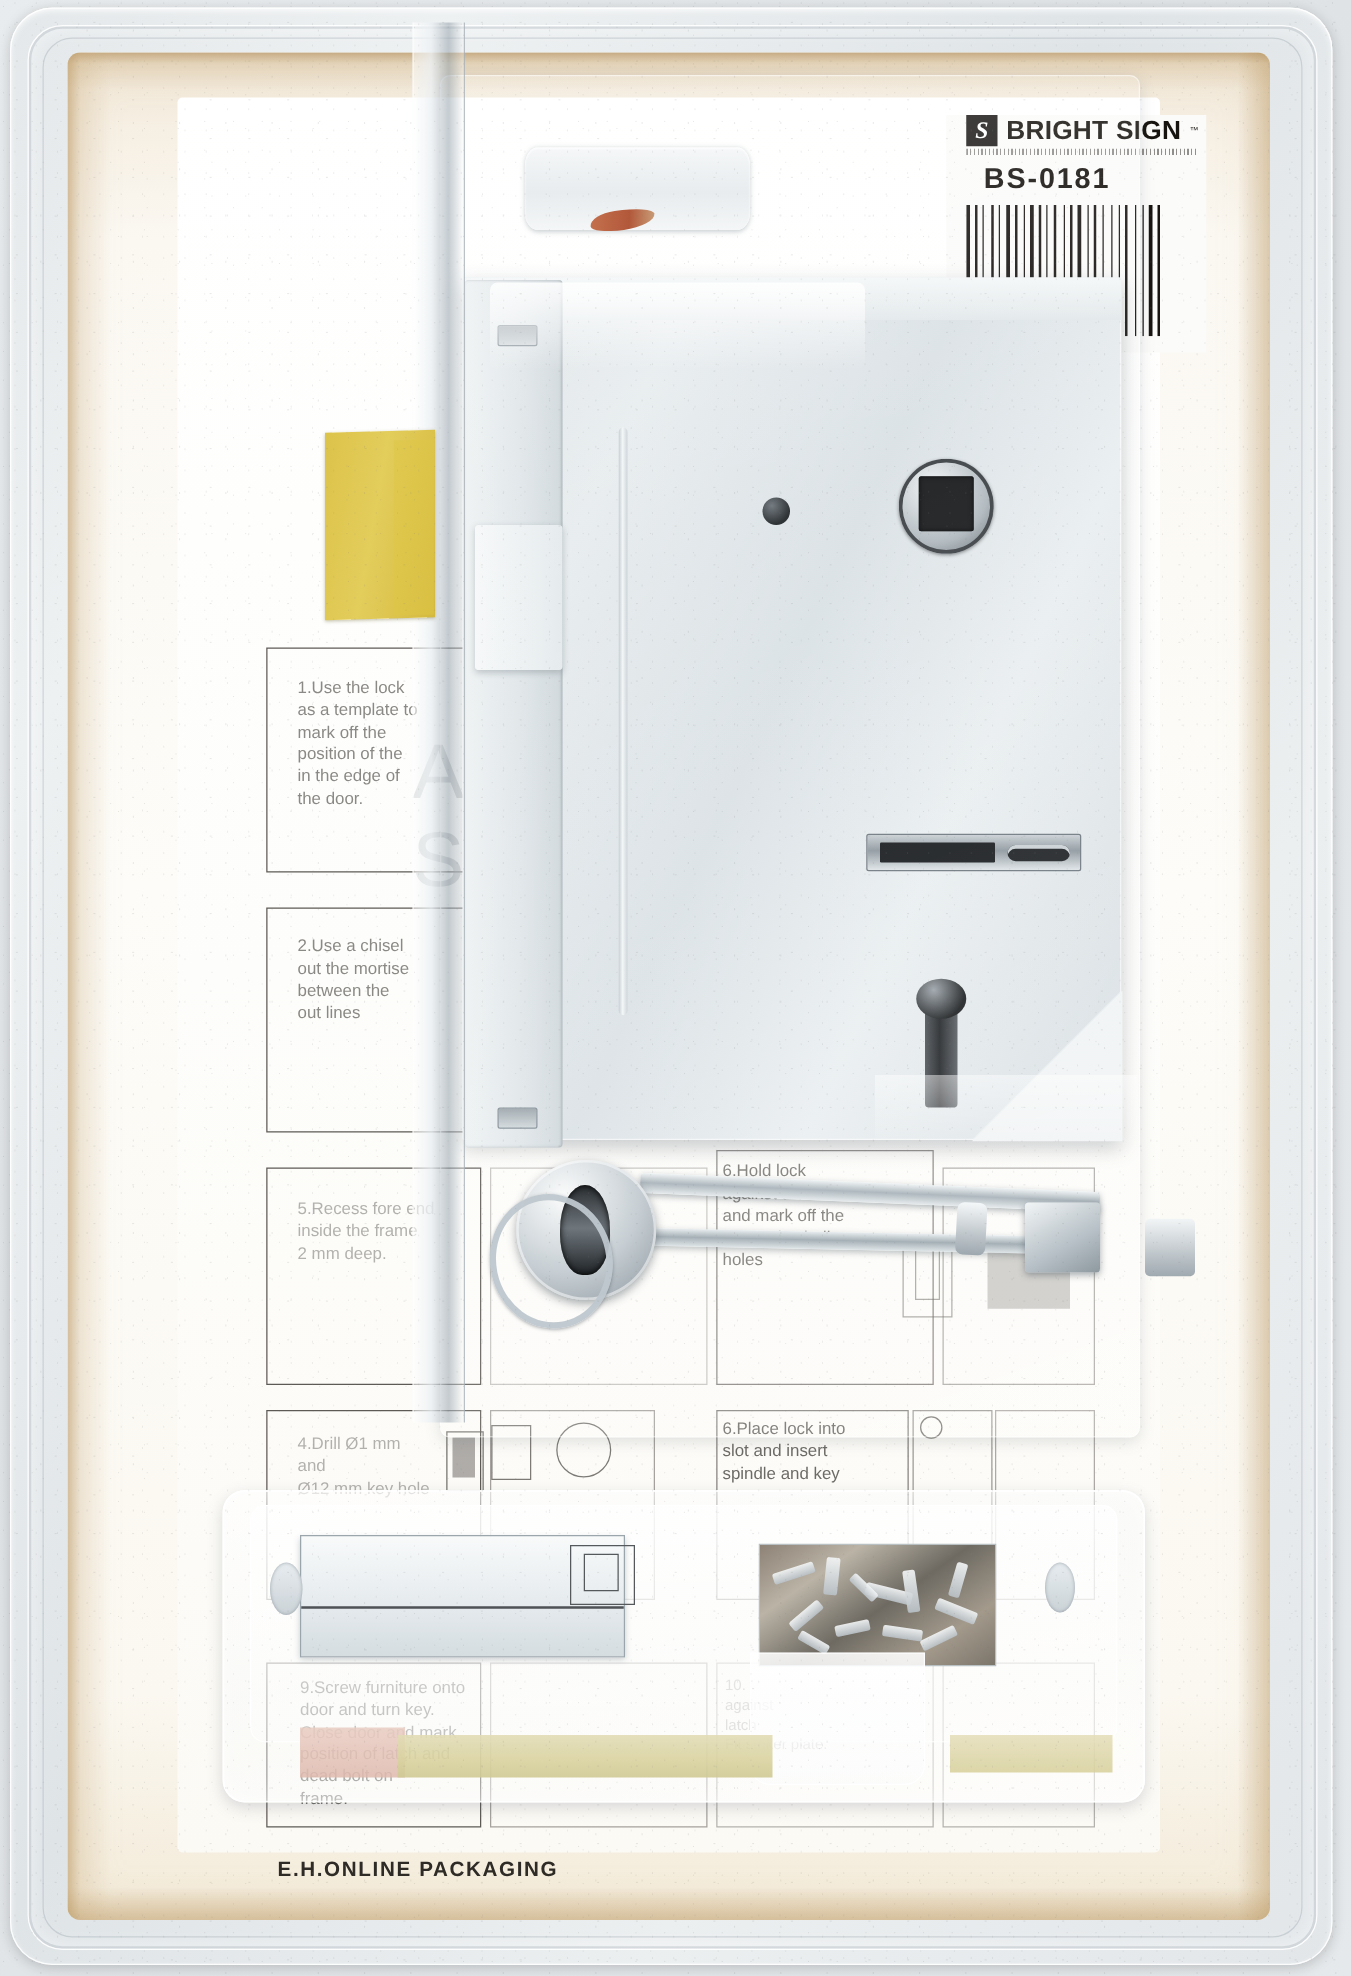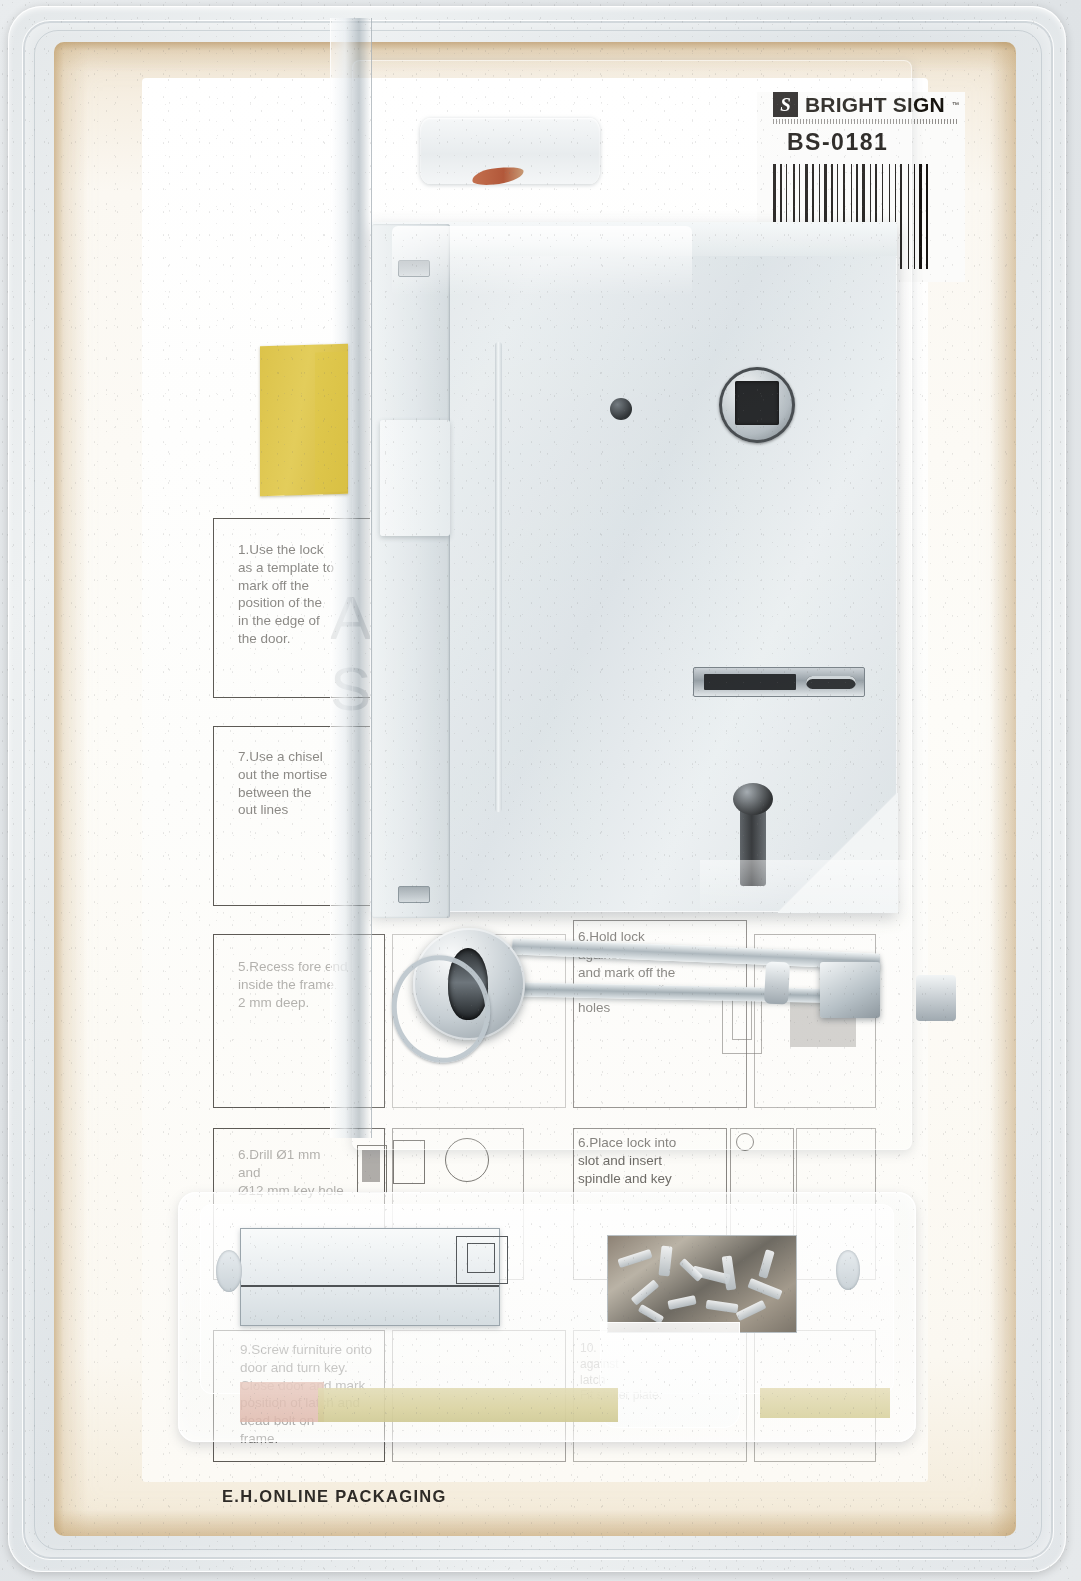--- a/index.html
+++ b/index.html
@@ -402,21 +402,21 @@
 as a template to
 mark off the
 position of the
 in the edge of
 the door.</div>
     <div class="instr-box" style="left:392px;top:518px;width:172px;height:178px;opacity:.5;"></div>
     <div class="instr-box" style="left:573px;top:518px;width:172px;height:178px;opacity:.5;"></div>
     <div class="instr-box" style="left:754px;top:518px;width:120px;height:178px;opacity:.5;"></div>
 
     <div class="instr-box" style="left:213px;top:726px;width:170px;height:178px;"></div>
-    <div class="instr instr-text faded" style="left:238px;top:748px;width:150px;">7.Use a chisel
+    <div class="instr instr-text faded" style="left:238px;top:748px;width:150px;">2.Use a chisel
 out the mortise
 between the
 out lines</div>
     <div class="instr-box" style="left:392px;top:726px;width:172px;height:178px;opacity:.45;"></div>
     <div class="instr-box" style="left:573px;top:726px;width:172px;height:178px;opacity:.45;"></div>
     <div class="instr-box" style="left:754px;top:726px;width:120px;height:178px;opacity:.45;"></div>
 
     <div class="instr-box" style="left:213px;top:934px;width:170px;height:172px;"></div>
     <div class="instr instr-text faded2" style="left:238px;top:958px;width:150px;">5.Recess fore end
 inside the frame
@@ -427,21 +427,21 @@
 against the side
 and mark off the
 key and spindle
 holes</div>
     <div class="instr-box" style="left:754px;top:934px;width:120px;height:172px;opacity:.5;"></div>
     <div class="dg" style="left:722px;top:988px;width:38px;height:64px;opacity:.55;"></div>
     <div class="dg" style="left:732px;top:998px;width:18px;height:40px;opacity:.55;"></div>
     <div class="dgf" style="left:790px;top:995px;width:66px;height:52px;opacity:.35;"></div>
 
     <div class="instr-box" style="left:213px;top:1128px;width:170px;height:150px;"></div>
-    <div class="instr instr-text faded2" style="left:238px;top:1146px;width:150px;">6.Drill Ø1  mm
+    <div class="instr instr-text faded2" style="left:238px;top:1146px;width:150px;">4.Drill Ø1  mm
 and
 Ø12 mm key hole</div>
     <div class="instr-box" style="left:392px;top:1128px;width:130px;height:150px;opacity:.55;"></div>
     <div class="dg" style="left:393px;top:1140px;width:30px;height:42px;opacity:.8;"></div>
     <div class="dg" style="left:357px;top:1145px;width:28px;height:46px;opacity:.85;"></div>
     <div class="dgf" style="left:362px;top:1150px;width:18px;height:32px;opacity:.55;"></div>
     <div class="dgc" style="left:445px;top:1138px;width:42px;height:42px;opacity:.8;"></div>
     <div class="instr-box" style="left:573px;top:1128px;width:152px;height:150px;opacity:.75;"></div>
     <div class="instr instr-text" style="left:578px;top:1134px;width:150px;opacity:.78;">6.Place lock into
 slot and insert

